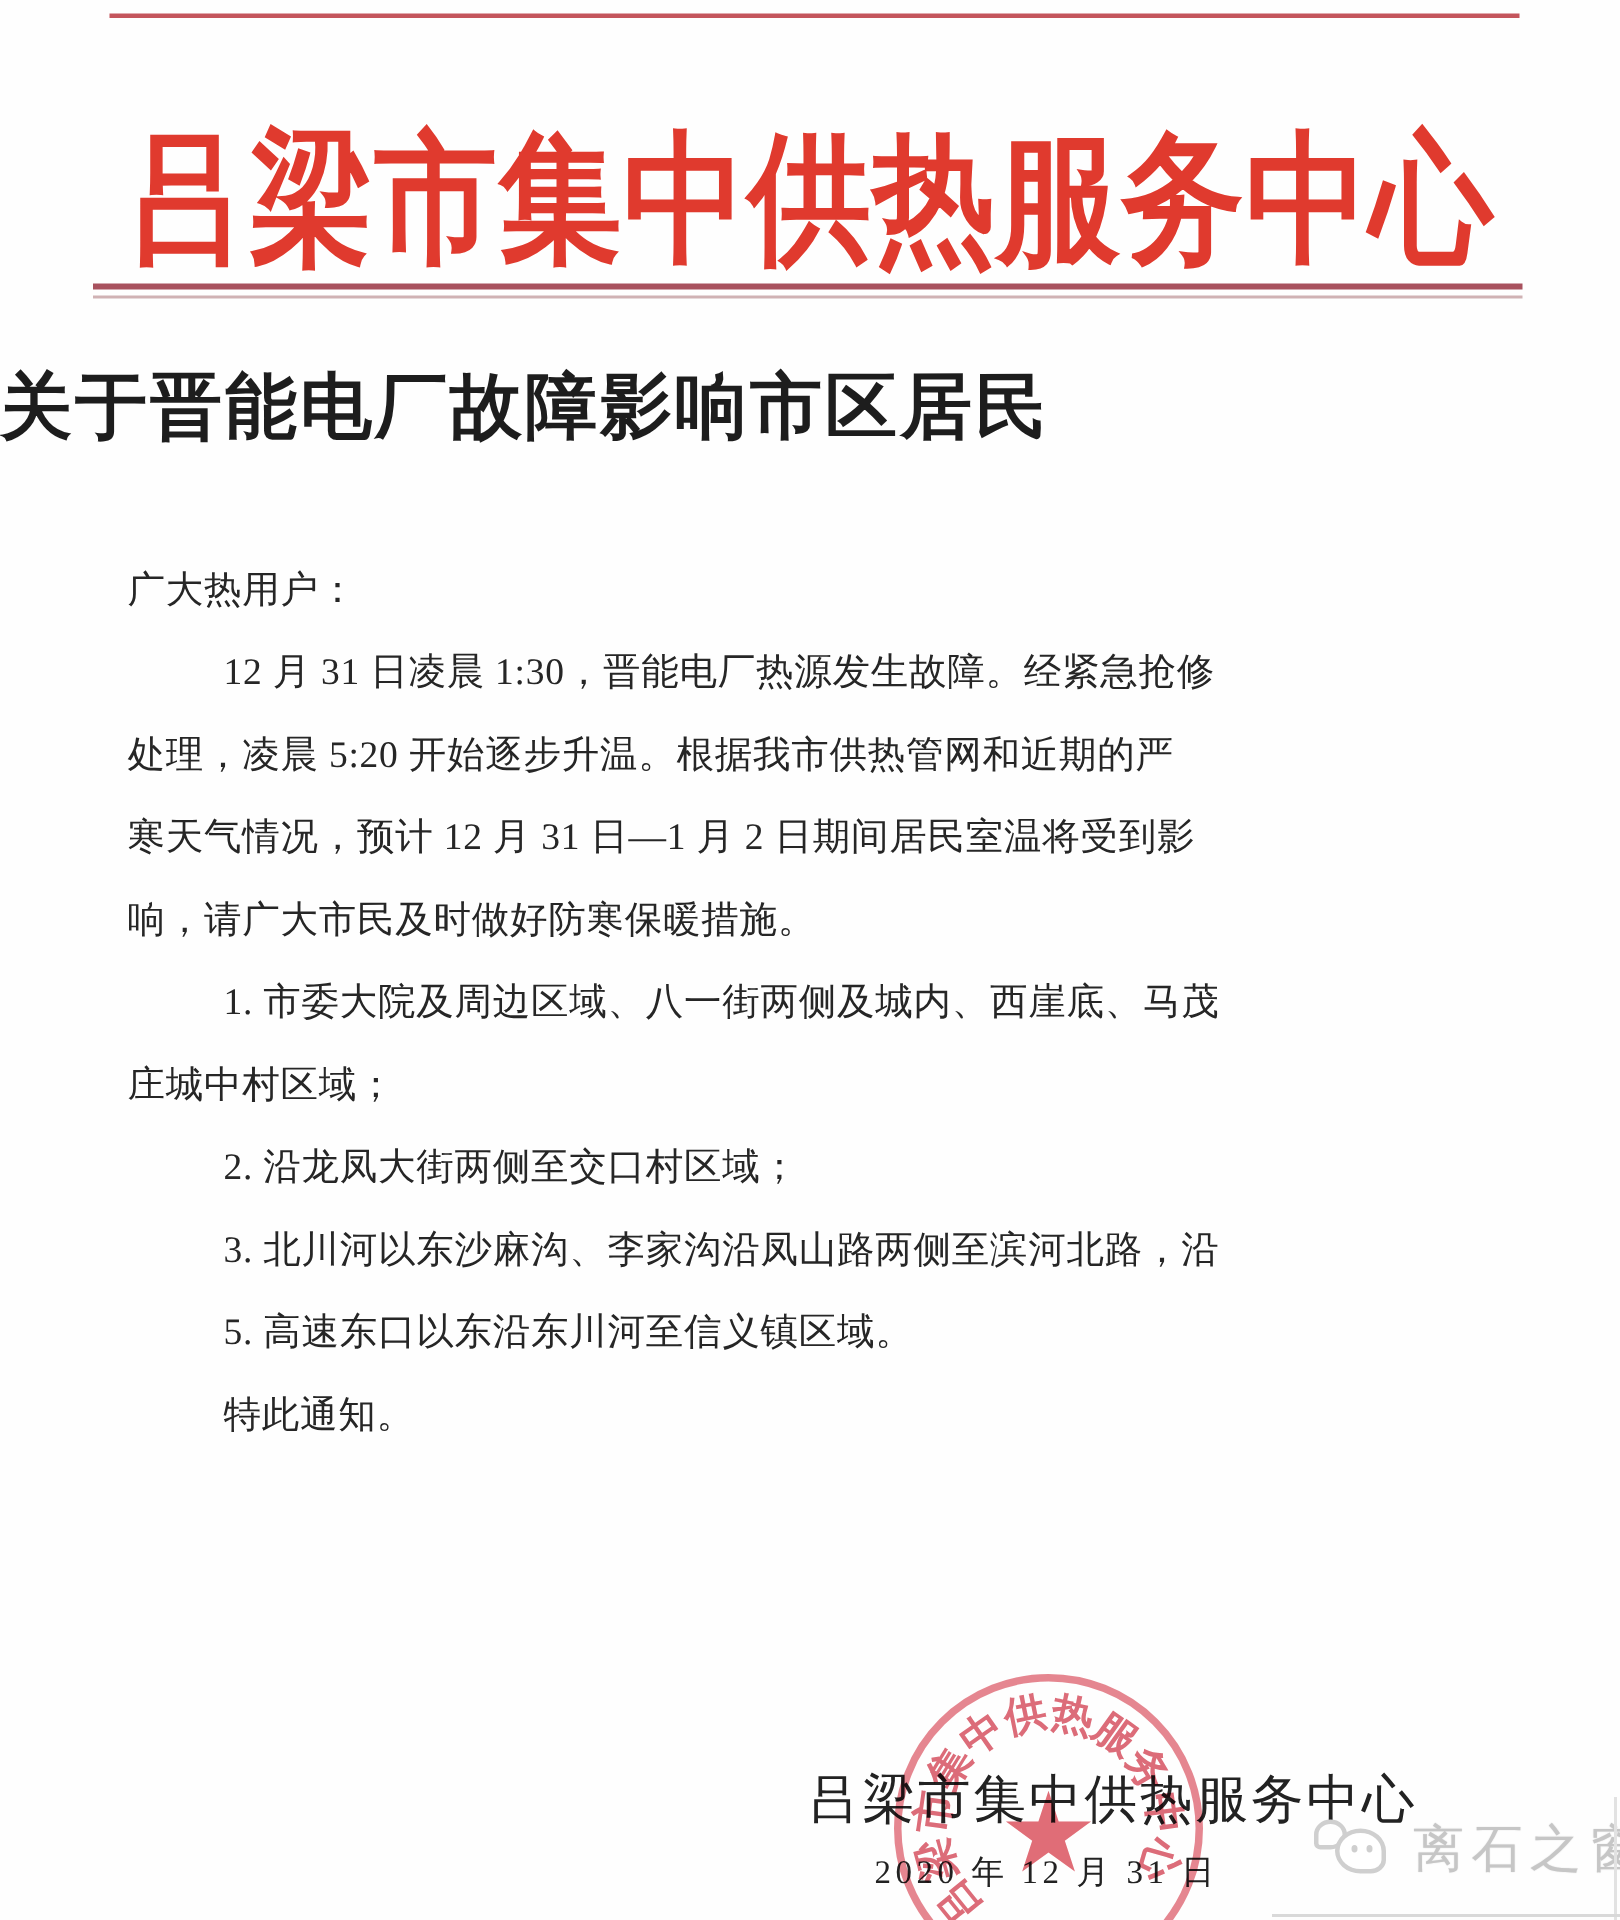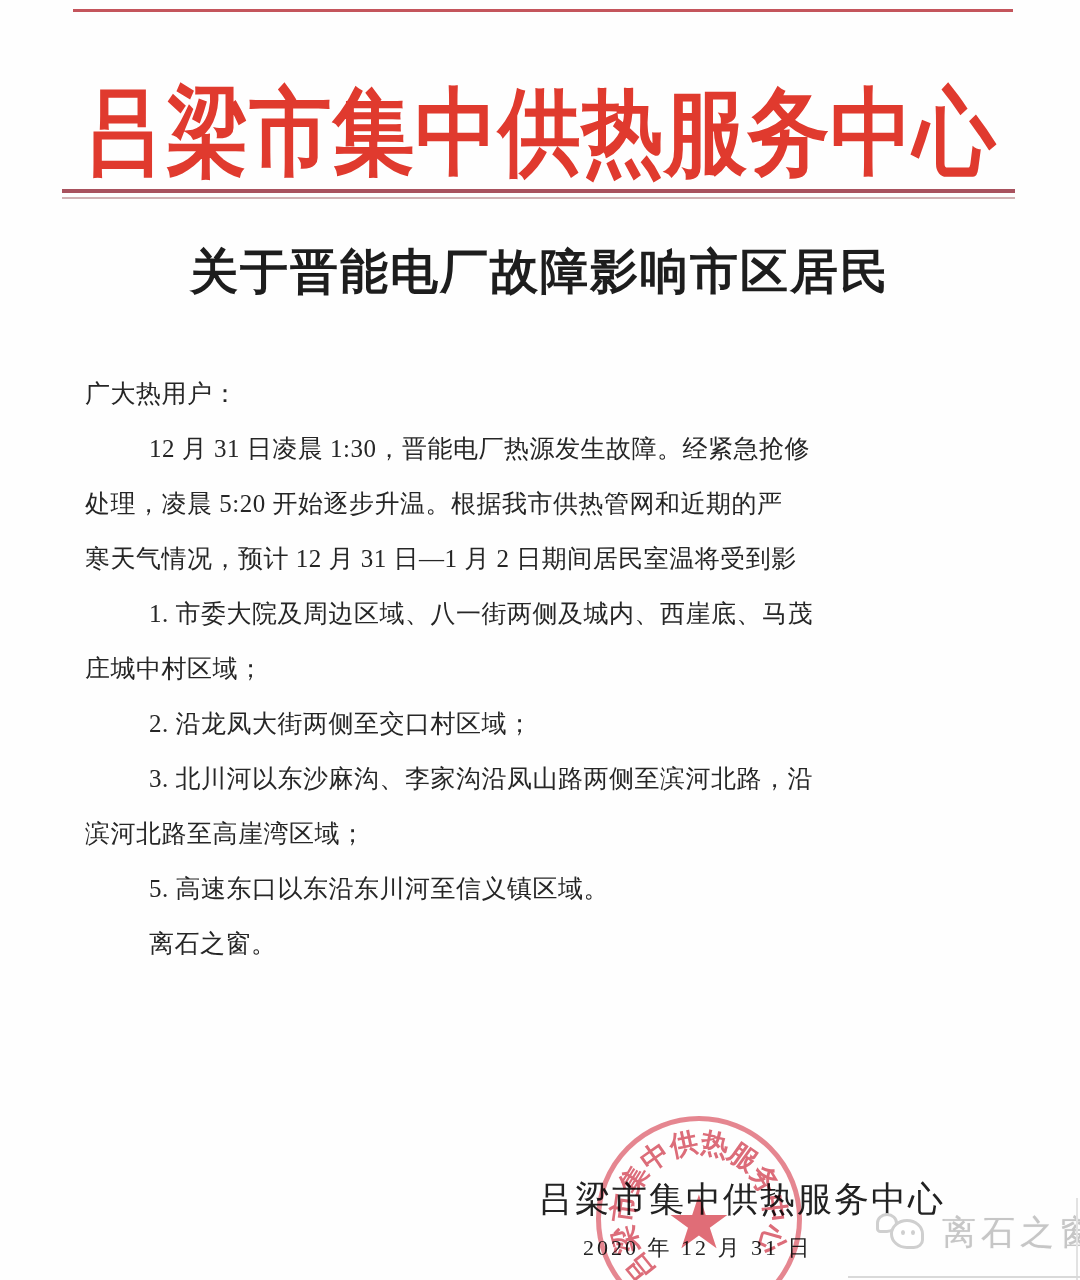--- a/index.html
+++ b/index.html
@@ -27,21 +27,21 @@
   .rule-thick{
     position:absolute;top:189px;left:62px;width:953px;height:4px;
     background:#a8525e;
   }
   .rule-thin{
     position:absolute;top:197px;left:62px;width:953px;height:2px;
     background:#d0b2b4;
   }
   .doc-title{
     position:absolute;top:241px;left:0;width:1080px;
-    text-align:center;color:#1d1d1d;
+    color:#1d1d1d;
     font-size:48px;font-weight:900;line-height:62px;
     letter-spacing:2px;
   }
   .body-text{
     position:absolute;top:366px;left:85px;width:928px;
     color:#262626;font-size:25px;
   }
   .body-text .line{
     height:55px;line-height:55px;white-space:nowrap;
     letter-spacing:0.5px;
@@ -125,27 +125,27 @@
 
   <div class="doc-title">
     <div>关于晋能电厂故障影响市区居民</div>
   </div>
 
   <div class="body-text">
     <div class="line">广大热用户：</div>
     <div class="line indent">12 月 31 日凌晨 1:30，晋能电厂热源发生故障。经紧急抢修</div>
     <div class="line">处理，凌晨 5:20 开始逐步升温。根据我市供热管网和近期的严</div>
     <div class="line">寒天气情况，预计 12 月 31 日—1 月 2 日期间居民室温将受到影</div>
+    <div class="line">响，请广大市民及时做好防寒保暖措施。</div>
     <div class="line indent">1. 市委大院及周边区域、八一街两侧及城内、西崖底、马茂</div>
     <div class="line">庄城中村区域；</div>
     <div class="line indent">2. 沿龙凤大街两侧至交口村区域；</div>
     <div class="line indent">3. 北川河以东沙麻沟、李家沟沿凤山路两侧至滨河北路，沿</div>
-    <div class="line">滨河北路至高崖湾区域；</div>
     <div class="line indent">5. 高速东口以东沿东川河至信义镇区域。</div>
-    <div class="line indent">离石之窗。</div>
+    <div class="line indent">特此通知。</div>
   </div>
 
   <div class="signature">吕梁市集中供热服务中心</div>
 
   <div class="date-line">2020 年 12 月 31 日</div>
 
   <div class="seal">
     <span class="arc-char" style="transform:rotate(-129deg)  translateY(-76px);">吕</span>
     <span class="arc-char" style="transform:rotate(-105.5deg) translateY(-76px);">梁</span>
     <span class="arc-char" style="transform:rotate(-82deg)   translateY(-76px);">市</span>

